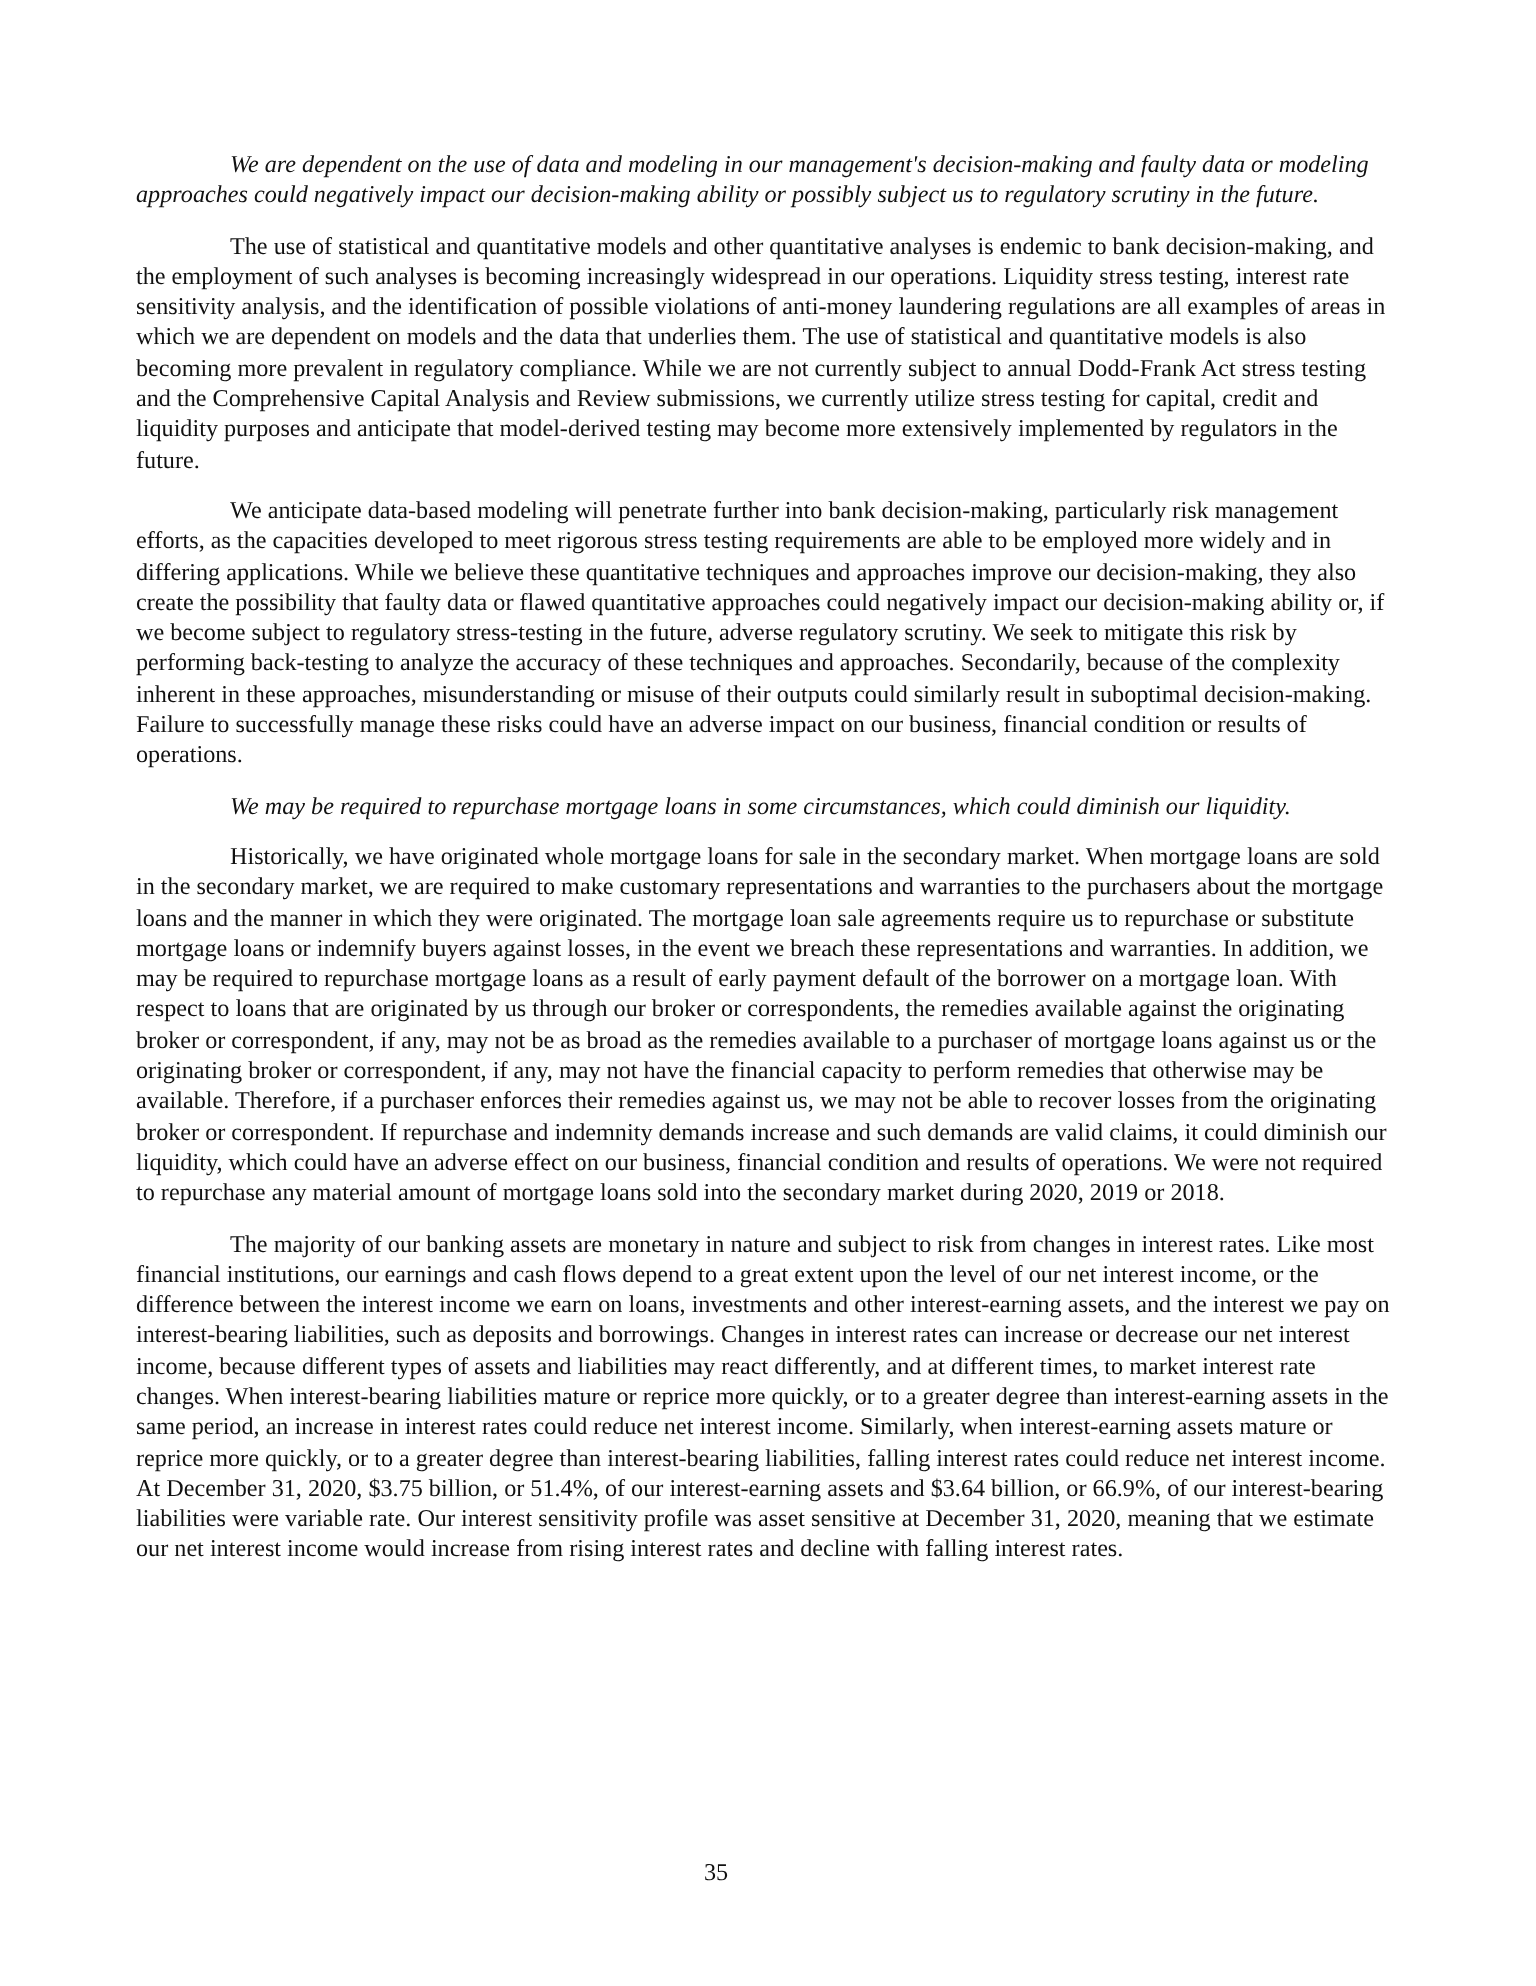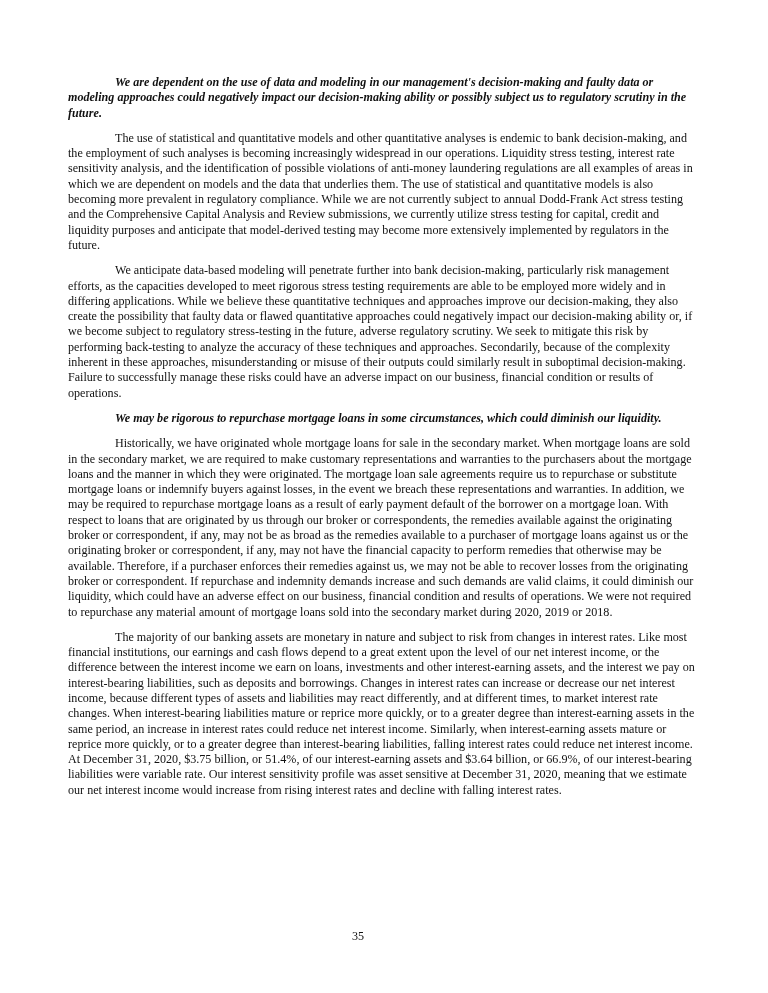--- a/index.html
+++ b/index.html
@@ -13,21 +13,21 @@
   }
   .page {
     position: absolute;
     left: 68px;
     top: 75px;
     width: 634px;
     font-size: 12.1px;
     line-height: 15.3px;
   }
   .heading {
-    font-weight: bold;
+    font-weight: normal;
     font-style: italic;
     text-indent: 47px;
     margin: 0 0 10px 0;
   }
   .para {
     text-indent: 47px;
     margin: 0 0 10px 0;
   }
   .page-number {
     position: absolute;
@@ -44,21 +44,21 @@
 
 <div class="page">
 
   <section>
     <p class="heading">We are dependent on the use of data and modeling in our management's decision-making and faulty data or modeling approaches could negatively impact our decision-making ability or possibly subject us to regulatory scrutiny in the future.</p>
     <p class="para">The use of statistical and quantitative models and other quantitative analyses is endemic to bank decision-making, and the employment of such analyses is becoming increasingly widespread in our operations. Liquidity stress testing, interest rate sensitivity analysis, and the identification of possible violations of anti-money laundering regulations are all examples of areas in which we are dependent on models and the data that underlies them. The use of statistical and quantitative models is also becoming more prevalent in regulatory compliance. While we are not currently subject to annual Dodd-Frank Act stress testing and the Comprehensive Capital Analysis and Review submissions, we currently utilize stress testing for capital, credit and liquidity purposes and anticipate that model-derived testing may become more extensively implemented by regulators in the future.</p>
     <p class="para">We anticipate data-based modeling will penetrate further into bank decision-making, particularly risk management efforts, as the capacities developed to meet rigorous stress testing requirements are able to be employed more widely and in differing applications. While we believe these quantitative techniques and approaches improve our decision-making, they also create the possibility that faulty data or flawed quantitative approaches could negatively impact our decision-making ability or, if we become subject to regulatory stress-testing in the future, adverse regulatory scrutiny. We seek to mitigate this risk by performing back-testing to analyze the accuracy of these techniques and approaches. Secondarily, because of the complexity inherent in these approaches, misunderstanding or misuse of their outputs could similarly result in suboptimal decision-making. Failure to successfully manage these risks could have an adverse impact on our business, financial condition or results of operations.</p>
   </section>
 
   <section>
-    <p class="heading">We may be rigorous to repurchase mortgage loans in some circumstances, which could diminish our liquidity.</p>
+    <p class="heading">We may be required to repurchase mortgage loans in some circumstances, which could diminish our liquidity.</p>
     <p class="para">Historically, we have originated whole mortgage loans for sale in the secondary market. When mortgage loans are sold in the secondary market, we are required to make customary representations and warranties to the purchasers about the mortgage loans and the manner in which they were originated. The mortgage loan sale agreements require us to repurchase or substitute mortgage loans or indemnify buyers against losses, in the event we breach these representations and warranties. In addition, we may be required to repurchase mortgage loans as a result of early payment default of the borrower on a mortgage loan. With respect to loans that are originated by us through our broker or correspondents, the remedies available against the originating broker or correspondent, if any, may not be as broad as the remedies available to a purchaser of mortgage loans against us or the originating broker or correspondent, if any, may not have the financial capacity to perform remedies that otherwise may be available. Therefore, if a purchaser enforces their remedies against us, we may not be able to recover losses from the originating broker or correspondent. If repurchase and indemnity demands increase and such demands are valid claims, it could diminish our liquidity, which could have an adverse effect on our business, financial condition and results of operations. We were not required to repurchase any material amount of mortgage loans sold into the secondary market during 2020, 2019 or 2018.</p>
   </section>
 
   <section>
     <p class="para">The majority of our banking assets are monetary in nature and subject to risk from changes in interest rates. Like most financial institutions, our earnings and cash flows depend to a great extent upon the level of our net interest income, or the difference between the interest income we earn on loans, investments and other interest-earning assets, and the interest we pay on interest-bearing liabilities, such as deposits and borrowings. Changes in interest rates can increase or decrease our net interest income, because different types of assets and liabilities may react differently, and at different times, to market interest rate changes. When interest-bearing liabilities mature or reprice more quickly, or to a greater degree than interest-earning assets in the same period, an increase in interest rates could reduce net interest income. Similarly, when interest-earning assets mature or reprice more quickly, or to a greater degree than interest-bearing liabilities, falling interest rates could reduce net interest income. At December 31, 2020, $3.75 billion, or 51.4%, of our interest-earning assets and $3.64 billion, or 66.9%, of our interest-bearing liabilities were variable rate. Our interest sensitivity profile was asset sensitive at December 31, 2020, meaning that we estimate our net interest income would increase from rising interest rates and decline with falling interest rates.</p>
   </section>
 
 </div>
 
 <div class="page-number">35</div>

